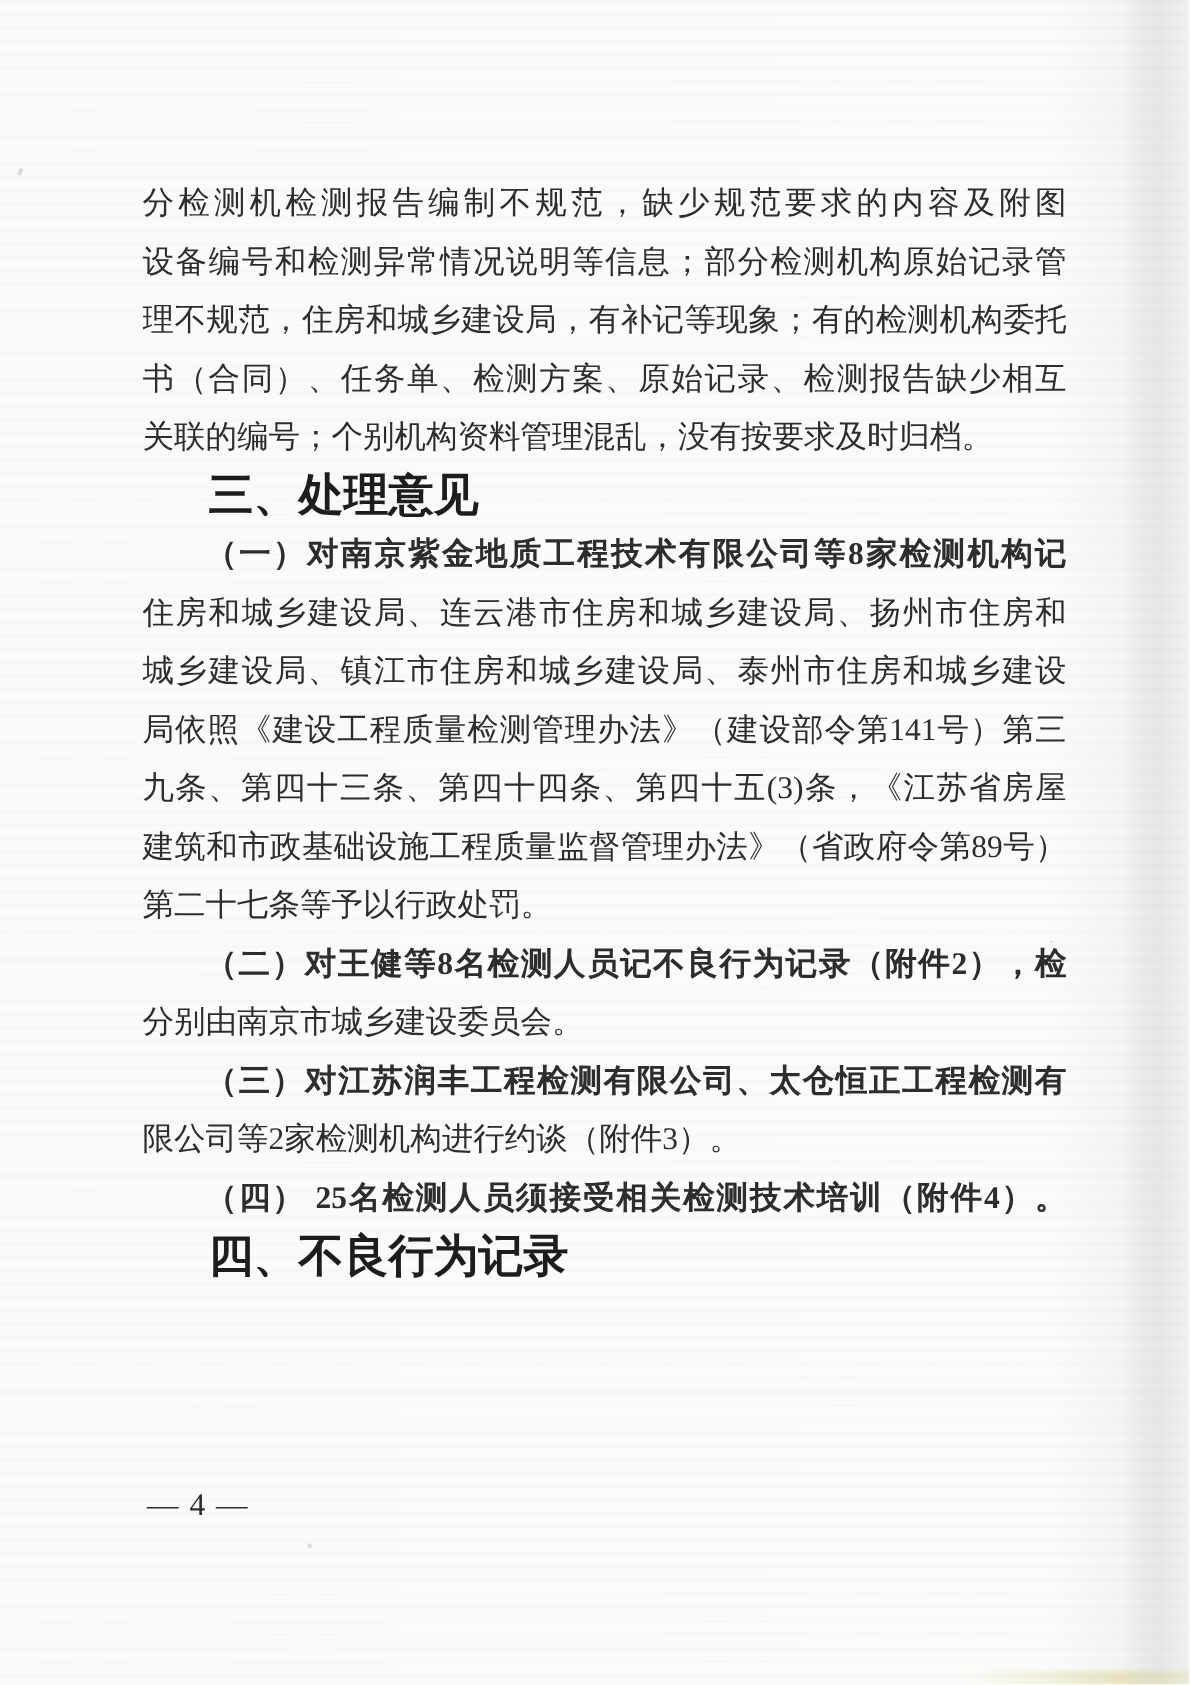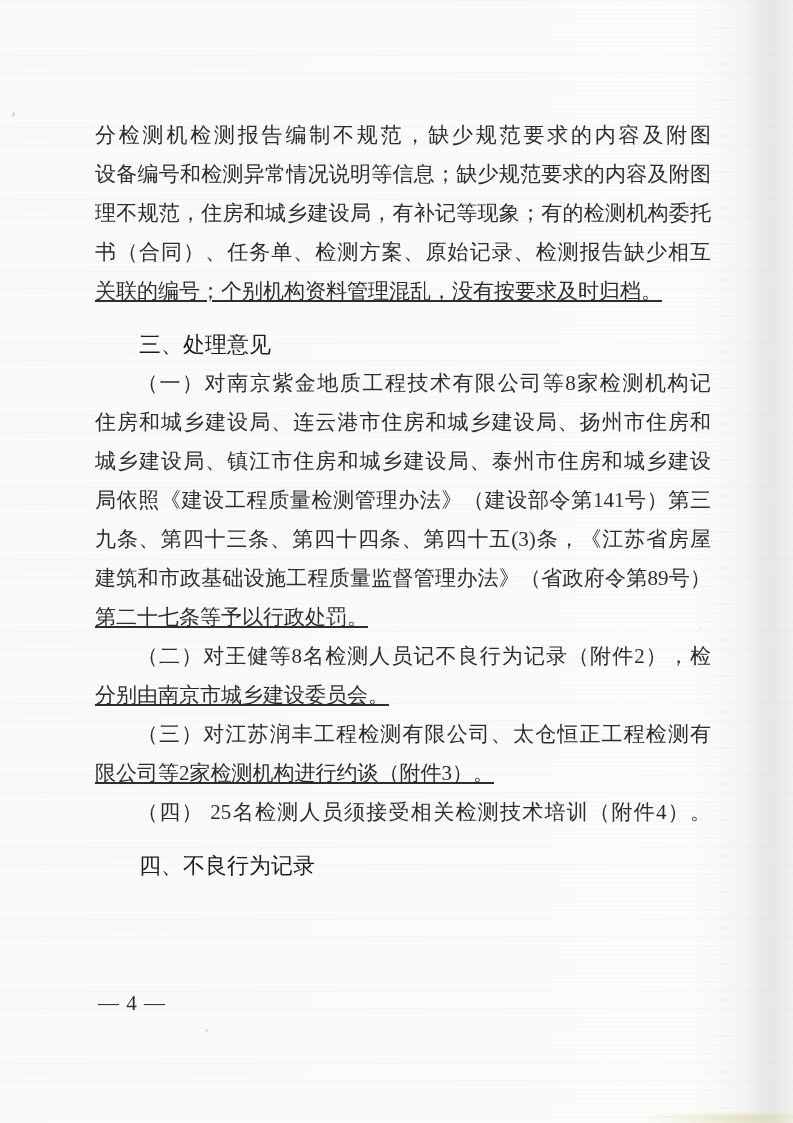--- a/index.html
+++ b/index.html
@@ -65,33 +65,32 @@
     height: 39px;
     line-height: 39px;
     font-size: 21px;
     text-align: justify;
     text-align-last: justify;
     overflow: hidden;
     color: #2d2d2d;
   }
   .line.last {
     text-align-last: left;
-    text-decoration: underline;
   }
   .line.indent {
     text-indent: 42px;
+    font-weight: bold;
   }
   .line.heading {
     font-family: "DejaVu Sans", "Liberation Sans", sans-serif;
-    font-weight: 400;
-    font-size: 22px;
+    font-weight: 700;
+    font-size: 30px;
     color: #1d1d1d;
     text-align-last: left;
     text-indent: 44px;
-    margin-top: 14px;
   }
   .page-number {
     position: absolute;
     left: 98px;
     top: 991px;
     font-size: 21px;
     line-height: 24px;
     color: #2d2d2d;
     letter-spacing: 1px;
     white-space: pre;
@@ -106,21 +105,21 @@
   <div class="right-shade"></div>
   <div class="corner-tint"></div>
   <div class="speck s1"></div>
   <div class="speck s2"></div>
   <div class="speck s3"></div>
 
   <div class="content">
 
     <div>
       <div class="line">分检测机检测报告编制不规范，缺少规范要求的内容及附图（表）、</div>
-      <div class="line">设备编号和检测异常情况说明等信息；缺少规范要求的内容及附图</div>
+      <div class="line">设备编号和检测异常情况说明等信息；部分检测机构原始记录管</div>
       <div class="line">理不规范，住房和城乡建设局，有补记等现象；有的检测机构委托</div>
       <div class="line">书（合同）、任务单、检测方案、原始记录、检测报告缺少相互</div>
       <div class="line last">关联的编号；个别机构资料管理混乱，没有按要求及时归档。</div>
     </div>
 
     <div class="line heading">三、处理意见</div>
 
     <div>
       <div class="line indent">（一）对南京紫金地质工程技术有限公司等8家检测机构记</div>
       <div class="line">住房和城乡建设局、连云港市住房和城乡建设局、扬州市住房和</div>

